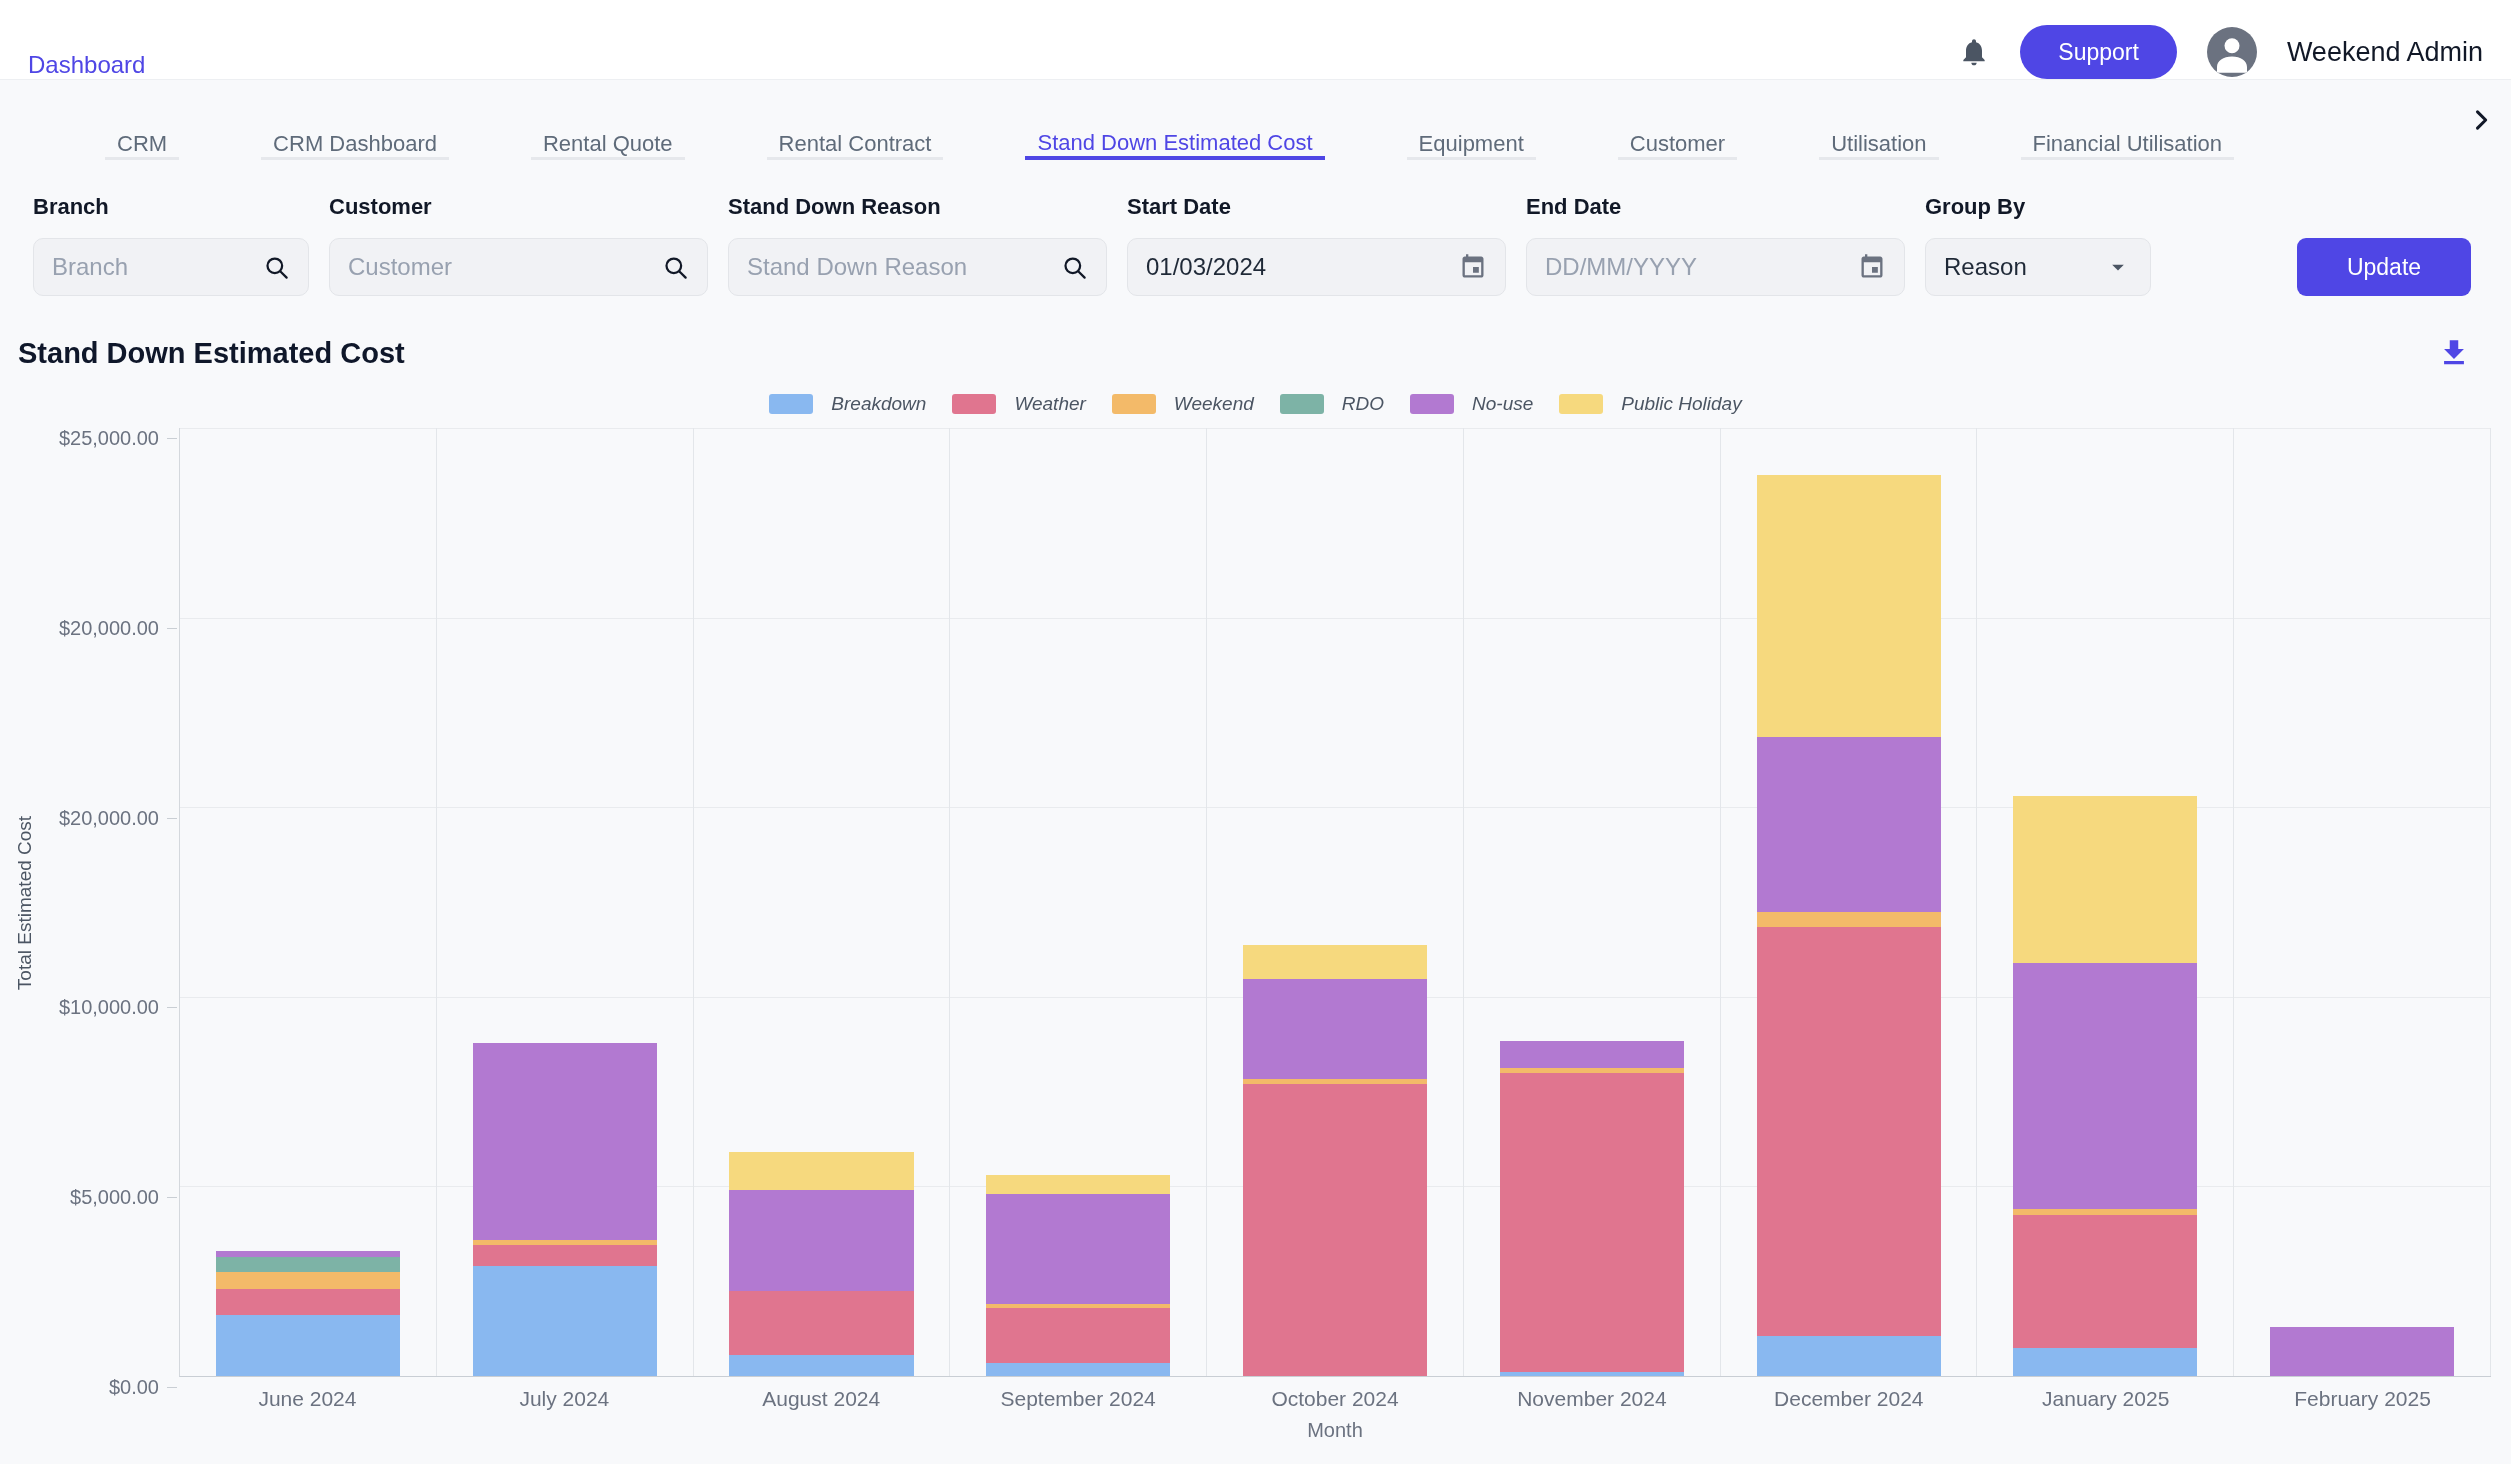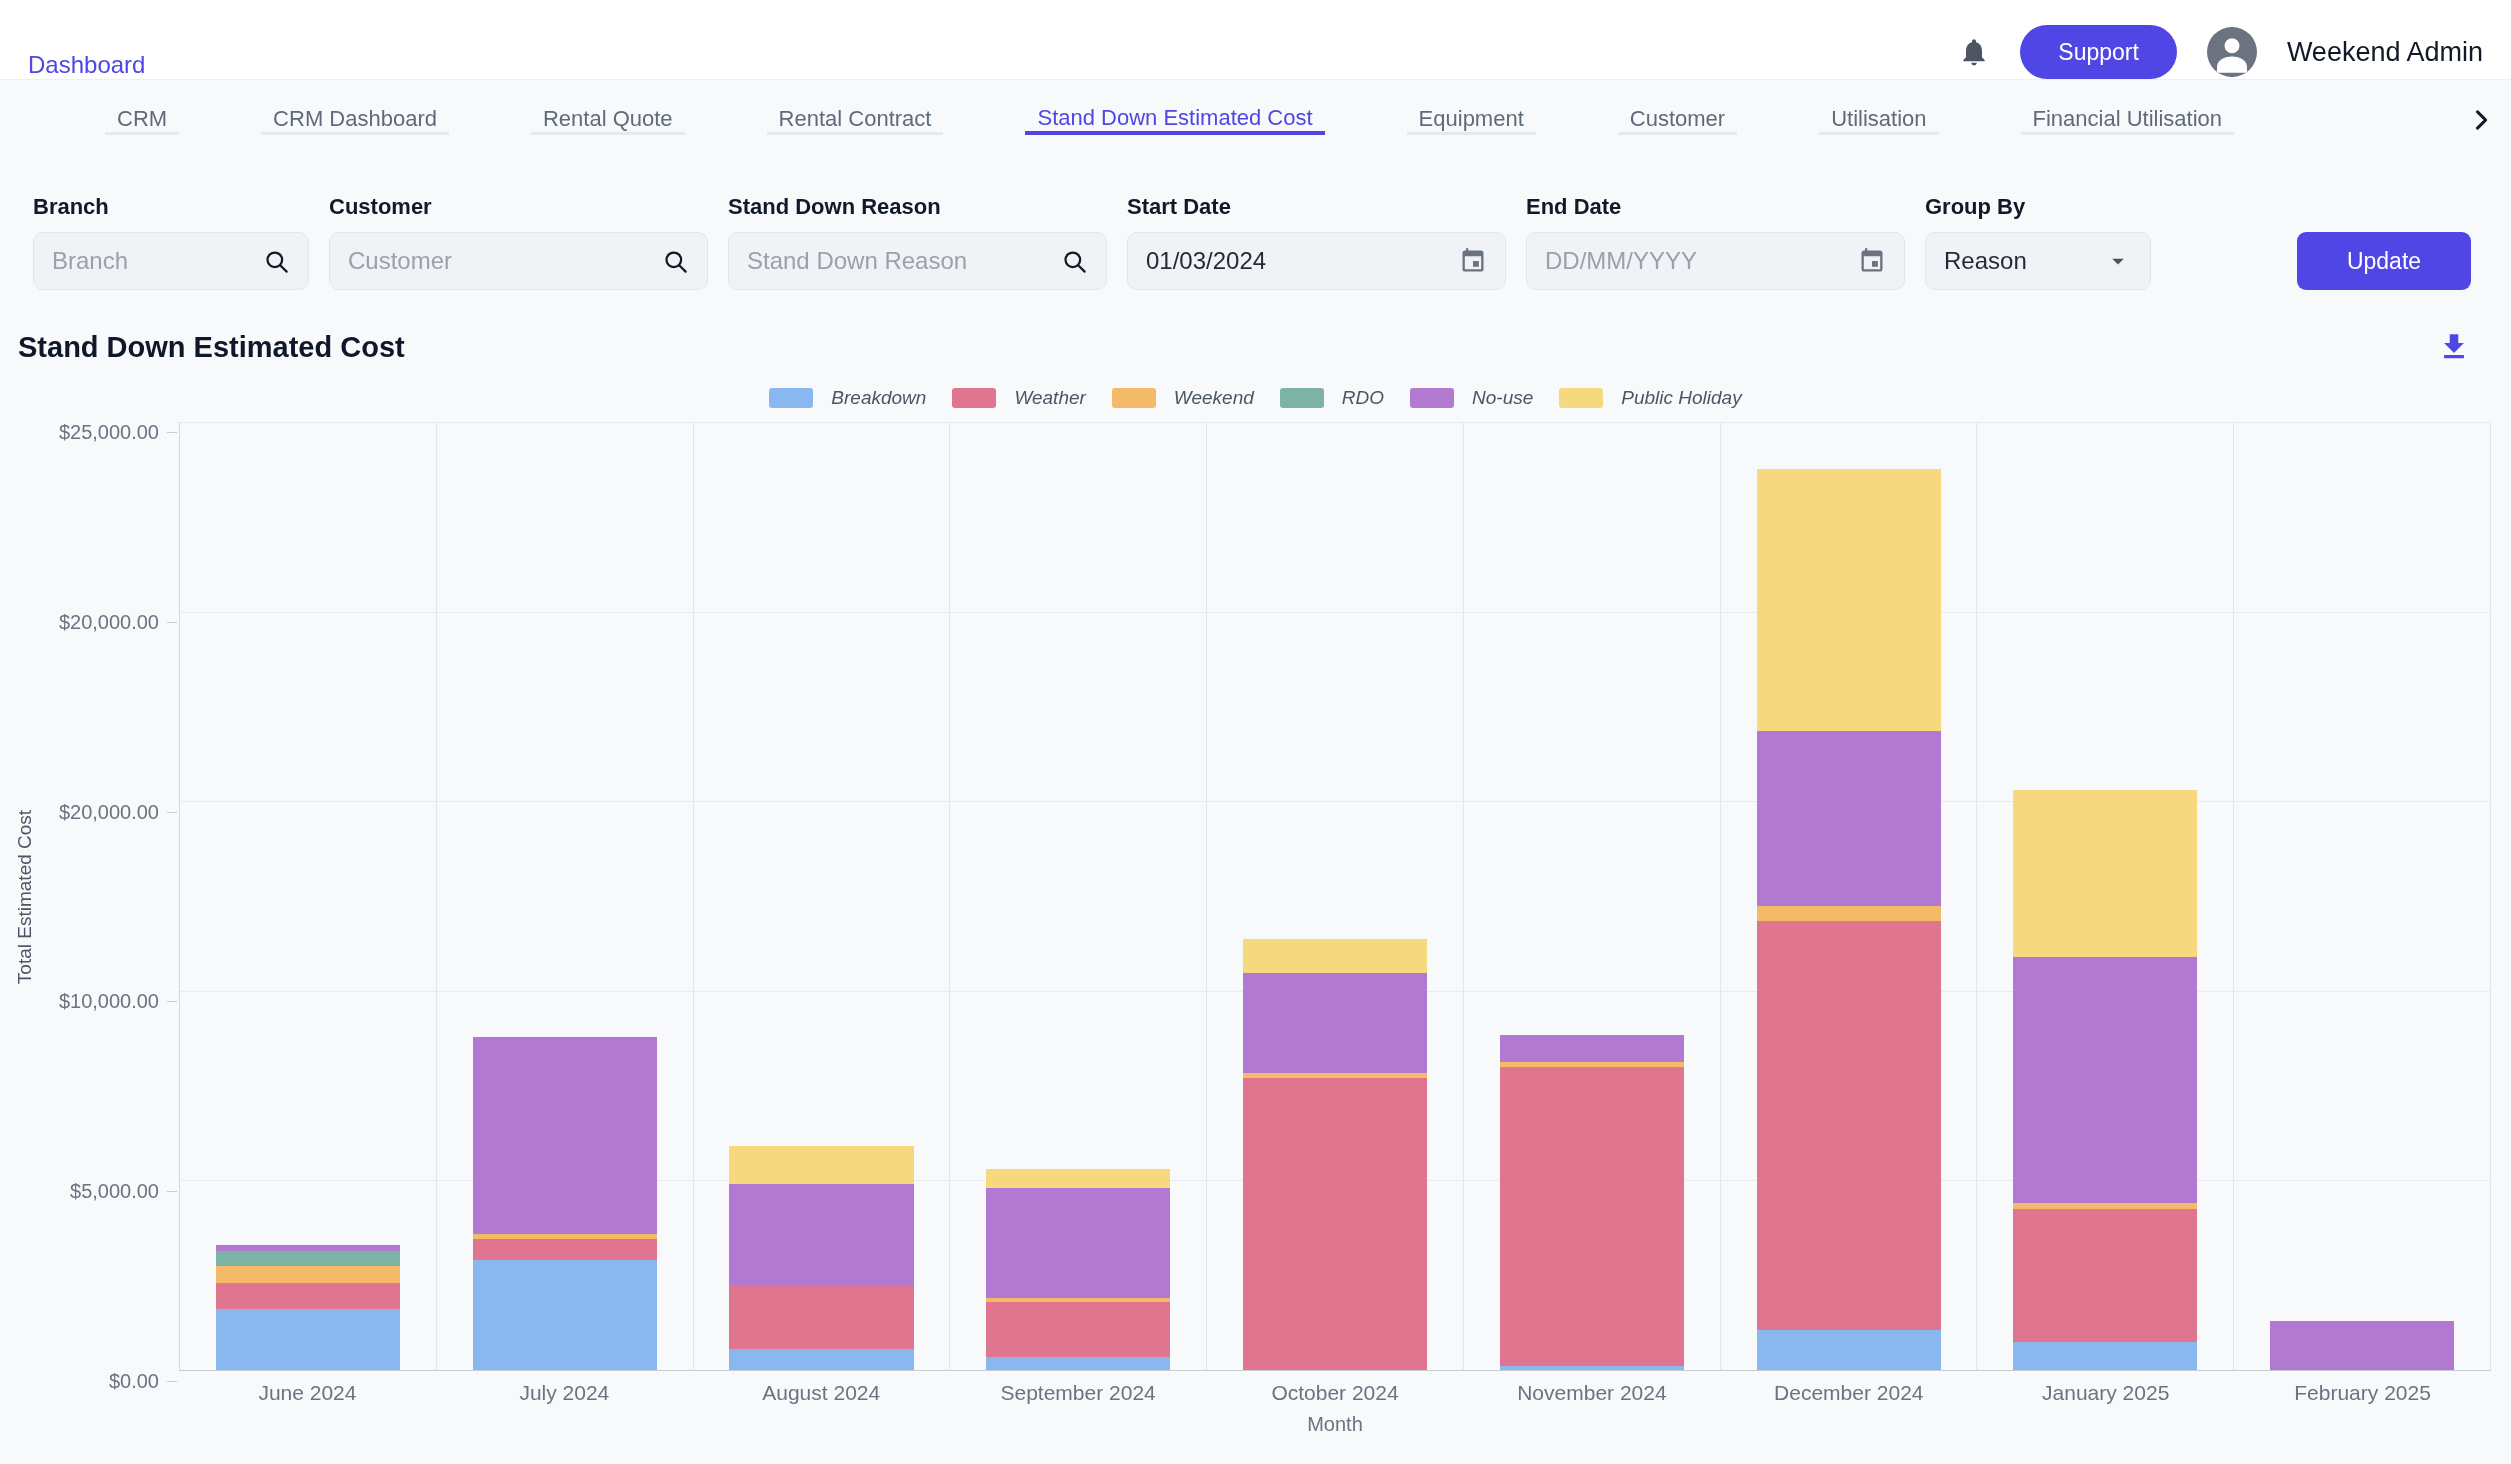--- a/index.html
+++ b/index.html
@@ -22,35 +22,35 @@
     background: #4f46e5; color: #fff; border: none; border-radius: 28px;
     height: 54px; padding: 0 38px; font-size: 23px; font-weight: 500; cursor: pointer;
     font-family: inherit;
   }
   .avatar {
     width: 50px; height: 50px; border-radius: 50%; background: #6b7280;
     display: flex; align-items: center; justify-content: center; overflow: hidden; cursor: pointer;
   }
   .user-name { font-size: 27px; color: #111827; font-weight: 500; }
   
-  .tabbar { height: 80px; display: flex; align-items: center; position: relative; background: #f8f9fb; }
+  .tabbar { height: 80px; display: flex; align-items: flex-end; position: relative; background: #f8f9fb; }
   .tab-list {
     display: flex; gap: 82px; padding-left: 105px; padding-right: 60px;
     overflow: hidden; white-space: nowrap; flex: 1;
   }
   .tab {
     display: flex; align-items: center; padding: 0 12px; font-size: 22px; color: #5f6b7a;
     border-bottom: 3px solid #e6e8ec; cursor: pointer; flex: none;
   }
   .tab.active { color: #4f46e5; font-weight: 500; border-bottom: 4px solid #4f46e5; }
   .tab-chevron { position: absolute; right: 16px; top: 0; bottom: 0; display: flex; align-items: center; color: #111827; cursor: pointer; background: #f8f9fb; padding-left: 8px; }
   .tab-chevron svg { width: 28px; height: 28px; }
   
   .filters { display: flex; gap: 20px; padding: 34px 40px 0 33px; align-items: flex-end; }
-  .field { display: flex; flex-direction: column; gap: 12px; }
+  .field { display: flex; flex-direction: column; gap: 18px; }
   .field-label { font-size: 22px; font-weight: 600; color: #111827; }
   .control {
     height: 58px; background: #f1f2f5; border: 1px solid #e3e5e9; border-radius: 10px;
     display: flex; align-items: center; padding: 0 18px; gap: 12px;
   }
   .control input {
     border: none; background: transparent; outline: none; flex: 1; min-width: 0;
     font-size: 24px; color: #1f2937; font-family: inherit;
   }
   .control input::placeholder { color: #98a1b0; }

